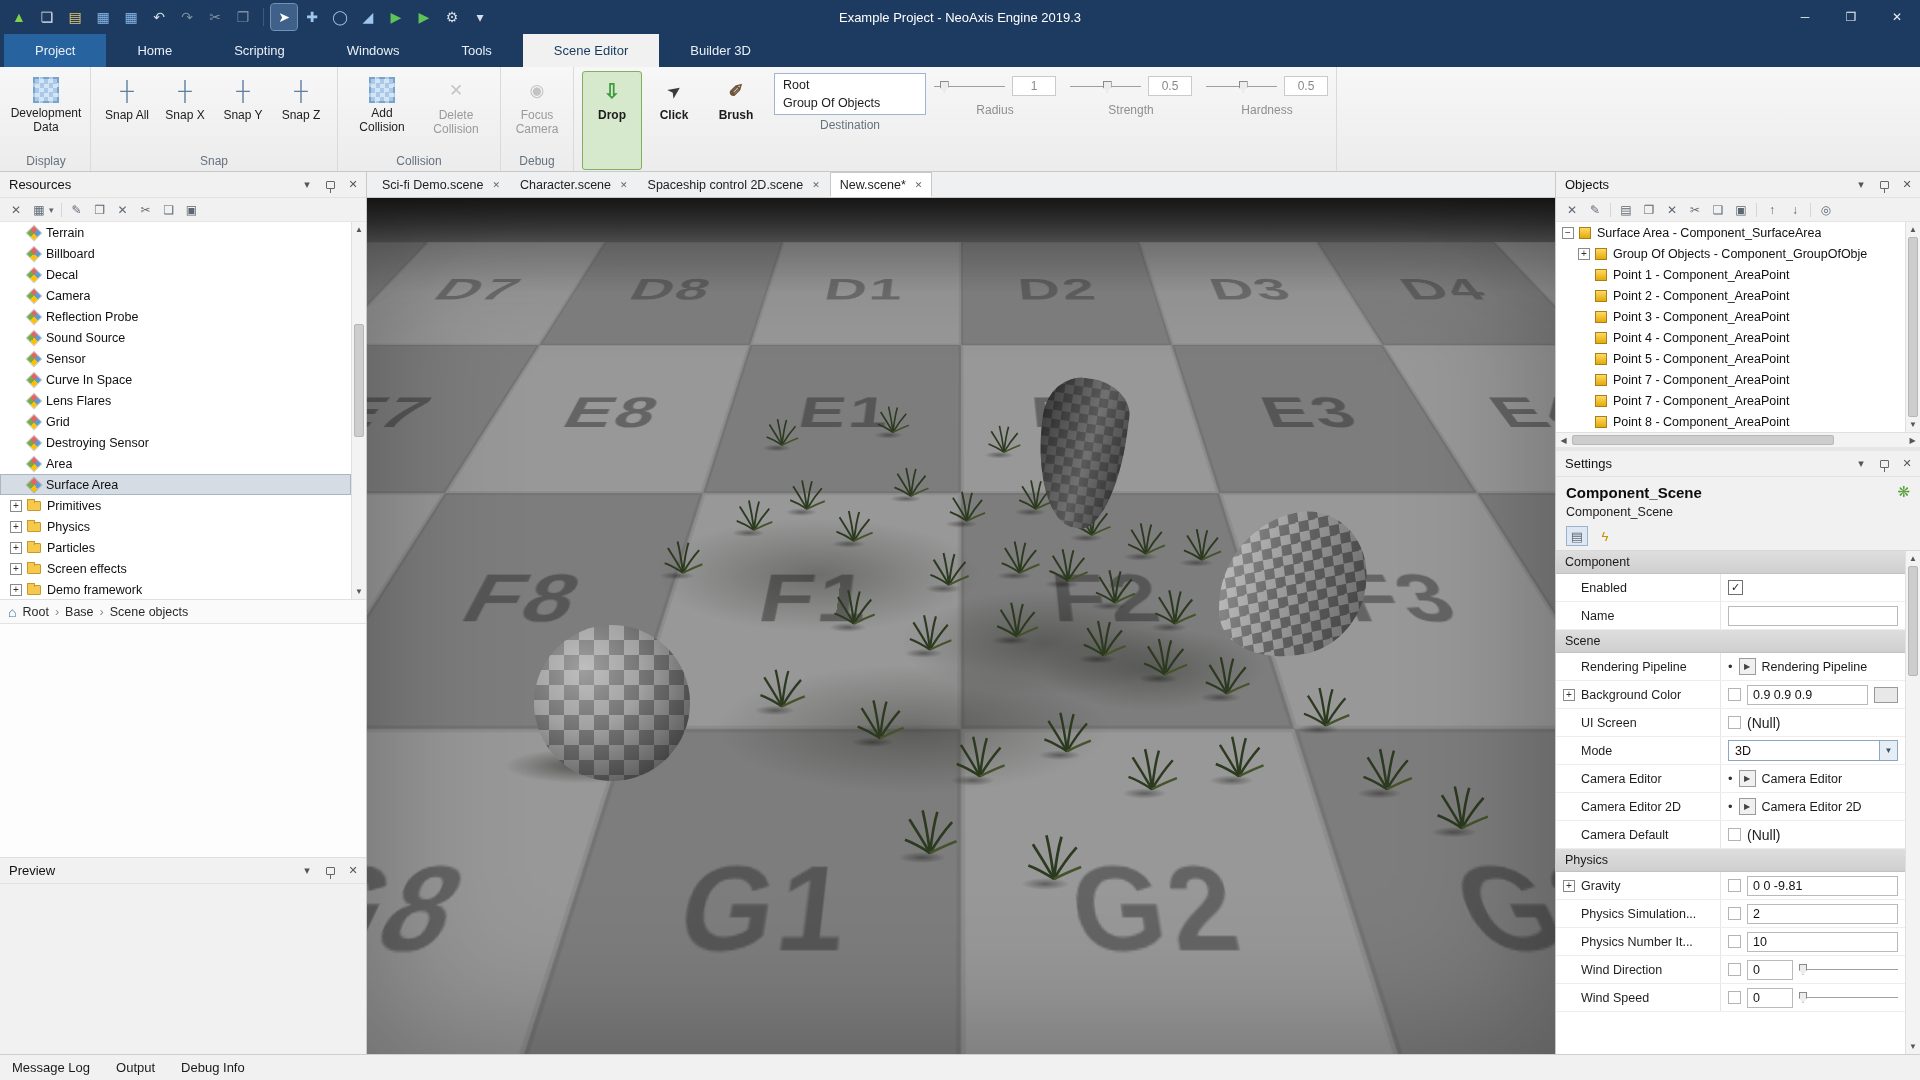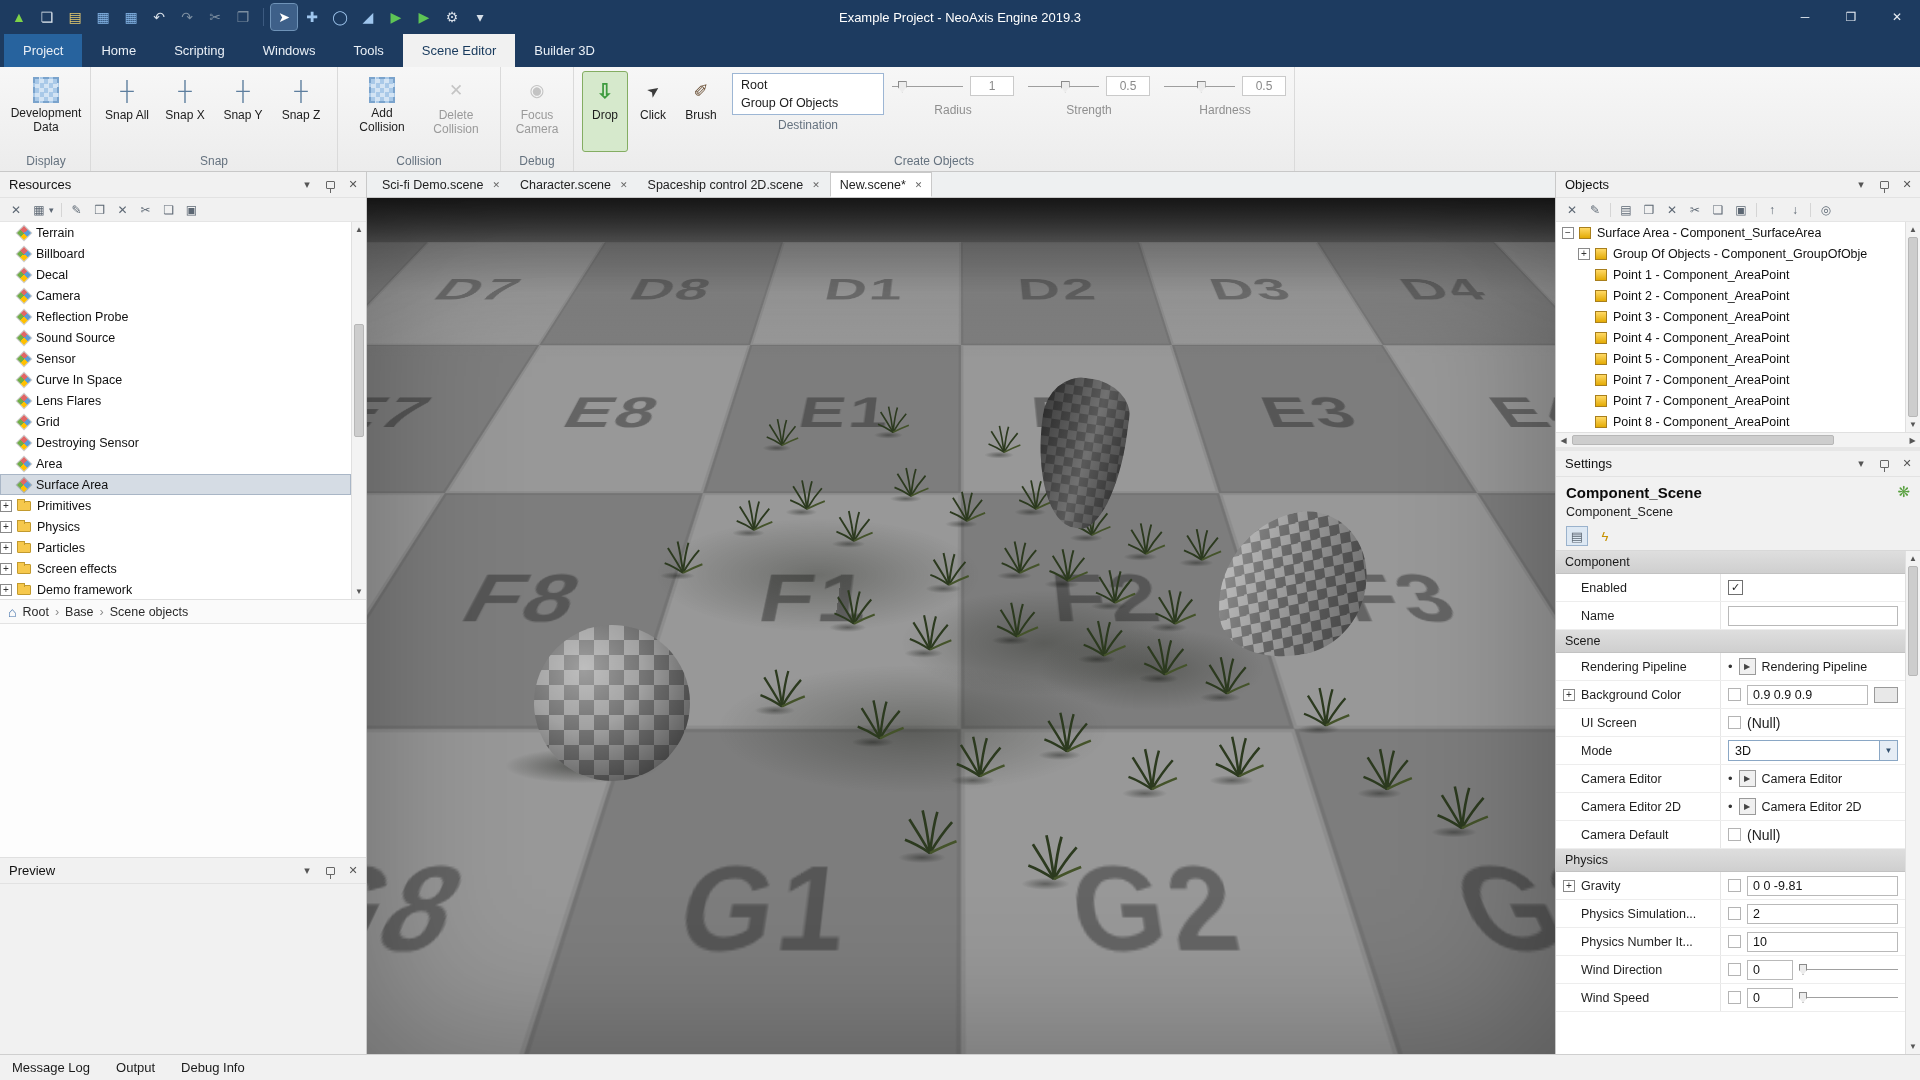--- a/index.html
+++ b/index.html
@@ -10,32 +10,32 @@
   #tb-icons{display:flex;align-items:center;gap:2px;padding-left:6px;}
   .tb-icon{width:26px;height:26px;display:flex;align-items:center;justify-content:center;font-size:14px;border-radius:3px;cursor:default;}
   .tb-icon.sel{background:#3e6089;outline:1px solid #6f93b8;}
   .tb-sep{width:1px;height:18px;background:#3c5a80;margin:0 5px;}
   #tb-title{position:absolute;left:50%;transform:translateX(-50%);font-size:13px;color:#fff;white-space:nowrap;}
   #tb-controls{margin-left:auto;display:flex;height:100%;}
   .wc{width:46px;height:100%;display:flex;align-items:center;justify-content:center;font-size:12px;color:#e8eef5;}
 
   
   #menu-tabs{height:33px;background:#1d3b60;display:flex;align-items:stretch;padding-left:4px;}
-  .menu-tab{padding:0 19px;display:flex;align-items:center;color:#e9eff6;font-size:13px;cursor:default;}
+  .menu-tab{padding:0 31px;display:flex;align-items:center;color:#e9eff6;font-size:13px;cursor:default;}
   .menu-tab.project{background:#27639e;}
   .menu-tab.active{background:#f1f1f1;color:#17395c;}
 
   
   #ribbon{height:105px;background:linear-gradient(#f7f7f7,#ececec);border-bottom:1px solid #c8c8c8;display:flex;align-items:stretch;padding-left:2px;}
   .rgroup{display:flex;flex-direction:column;border-right:1px solid #dadada;padding:4px 8px 1px;}
   .rgroup-body{flex:1;display:flex;align-items:stretch;gap:2px;}
   .rgroup-label{height:18px;display:flex;align-items:center;justify-content:center;color:#65727f;font-size:12px;white-space:nowrap;}
   .rbtn{width:72px;display:flex;flex-direction:column;align-items:center;padding-top:5px;gap:4px;border-radius:3px;border:1px solid transparent;text-align:center;font-size:12px;color:#1c1c1c;line-height:1.15;cursor:default;}
   .rbtn.narrow{width:56px;}
-  .rbtn.small{width:46px;}
+  .rbtn.small{width:60px;font-weight:bold;}
   .rbtn.disabled{color:#9a9a9a;}
   .rbtn.disabled .ric{opacity:.45;filter:grayscale(1);}
   .rbtn.selected{background:#d6e9cc;border-color:#84ad62;}
   .ric{width:28px;height:28px;display:flex;align-items:center;justify-content:center;font-size:19px;color:#5d7e9e;}
   .ric.devdata,.ric.addcol{width:26px;height:26px;border:2px dashed #7aa3cc;background:repeating-conic-gradient(#d3e4f4 0 25%,#a9c9e8 0 50%);background-size:9px 9px;}
   .ric.snapic::before{content:"┼";font-size:19px;color:#5d7e9e;}
   .ric.delcol::before{content:"✕";font-size:17px;color:#8c8c8c;}
   .ric.attach::before{content:"↥";font-size:19px;}
   .ric.detach::before{content:"↧";font-size:19px;}
   .ric.cam::before{content:"◉";font-size:17px;color:#7d8c99;}
@@ -73,21 +73,21 @@
   .ptoolbar{height:24px;display:flex;align-items:center;gap:7px;padding:0 8px;background:#f1f1f1;border-bottom:1px solid #e5e5e5;}
   .ptb-icon{font-size:12px;color:#5c6773;display:flex;align-items:center;justify-content:center;width:16px;height:16px;}
   .ptb-dd{font-size:9px;color:#5c6773;margin-left:-5px;}
   .ptb-sep{width:1px;height:14px;background:#d5d5d5;}
 
   
   .tree-wrap{position:relative;background:#fff;overflow:hidden;}
   #res-tree-wrap{height:378px;border-bottom:1px solid #e0e0e0;}
   #obj-tree-wrap{height:210px;}
   .tree{margin-right:15px;}
-  .tree-row{height:21px;display:flex;align-items:center;padding-left:0;white-space:nowrap;overflow:hidden;}
+  .tree-row{height:21px;display:flex;align-items:center;padding-left:10px;white-space:nowrap;overflow:hidden;}
   .tree-row.selected{background:#d5dce4;outline:1px solid #a9b6c6;outline-offset:-1px;}
   .tree-label{font-size:12.5px;color:#101010;overflow:hidden;text-overflow:ellipsis;}
   .indent{width:18px;flex:none;}
   .exp-spacer{width:17px;flex:none;}
   .expander{width:12px;height:12px;flex:none;border:1px solid #8a8a8a;background:#fff;font-size:10px;line-height:10px;text-align:center;color:#333;margin-right:5px;}
   .icon-comp{width:10px;height:10px;flex:none;margin:0 7px 0 1px;background:conic-gradient(from 0deg,#5b9bd5 0 25%,#ffc000 0 50%,#70ad47 0 75%,#e06666 0);transform:rotate(45deg);outline:1px solid rgba(0,0,0,.2);}
   .icon-folder{width:14px;height:10px;flex:none;background:#f6c84c;border:1px solid #c29a2e;border-radius:1px;position:relative;margin-right:6px;}
   .icon-folder::before{content:'';position:absolute;top:-3px;left:-1px;width:6px;height:3px;background:#f6c84c;border:1px solid #c29a2e;border-bottom:none;}
   .icon-box{width:12px;height:12px;flex:none;background:linear-gradient(#ffd966,#e3ab05);border:1px solid #a87f1d;margin-right:6px;}
 
@@ -318,21 +318,20 @@
             <div class="slider-row">
               <div class="slider-track">
                 <div class="slider-handle" style="left: 46%;"></div>
               </div>
               <div class="slider-valuebox">0.5</div>
             </div>
             <div class="slider-label">Hardness</div>
           </div>
         </div>
     </div>
-    <div class="rgroup-label">Create Objects</div>
   </div>
 </div>
 
 <div id="main">
 
   <div id="left-col">
     <div class="phead">
       <span class="phead-title">Resources</span>
       <span class="phead-icons">
           <span class="ph-ic">▾</span>

